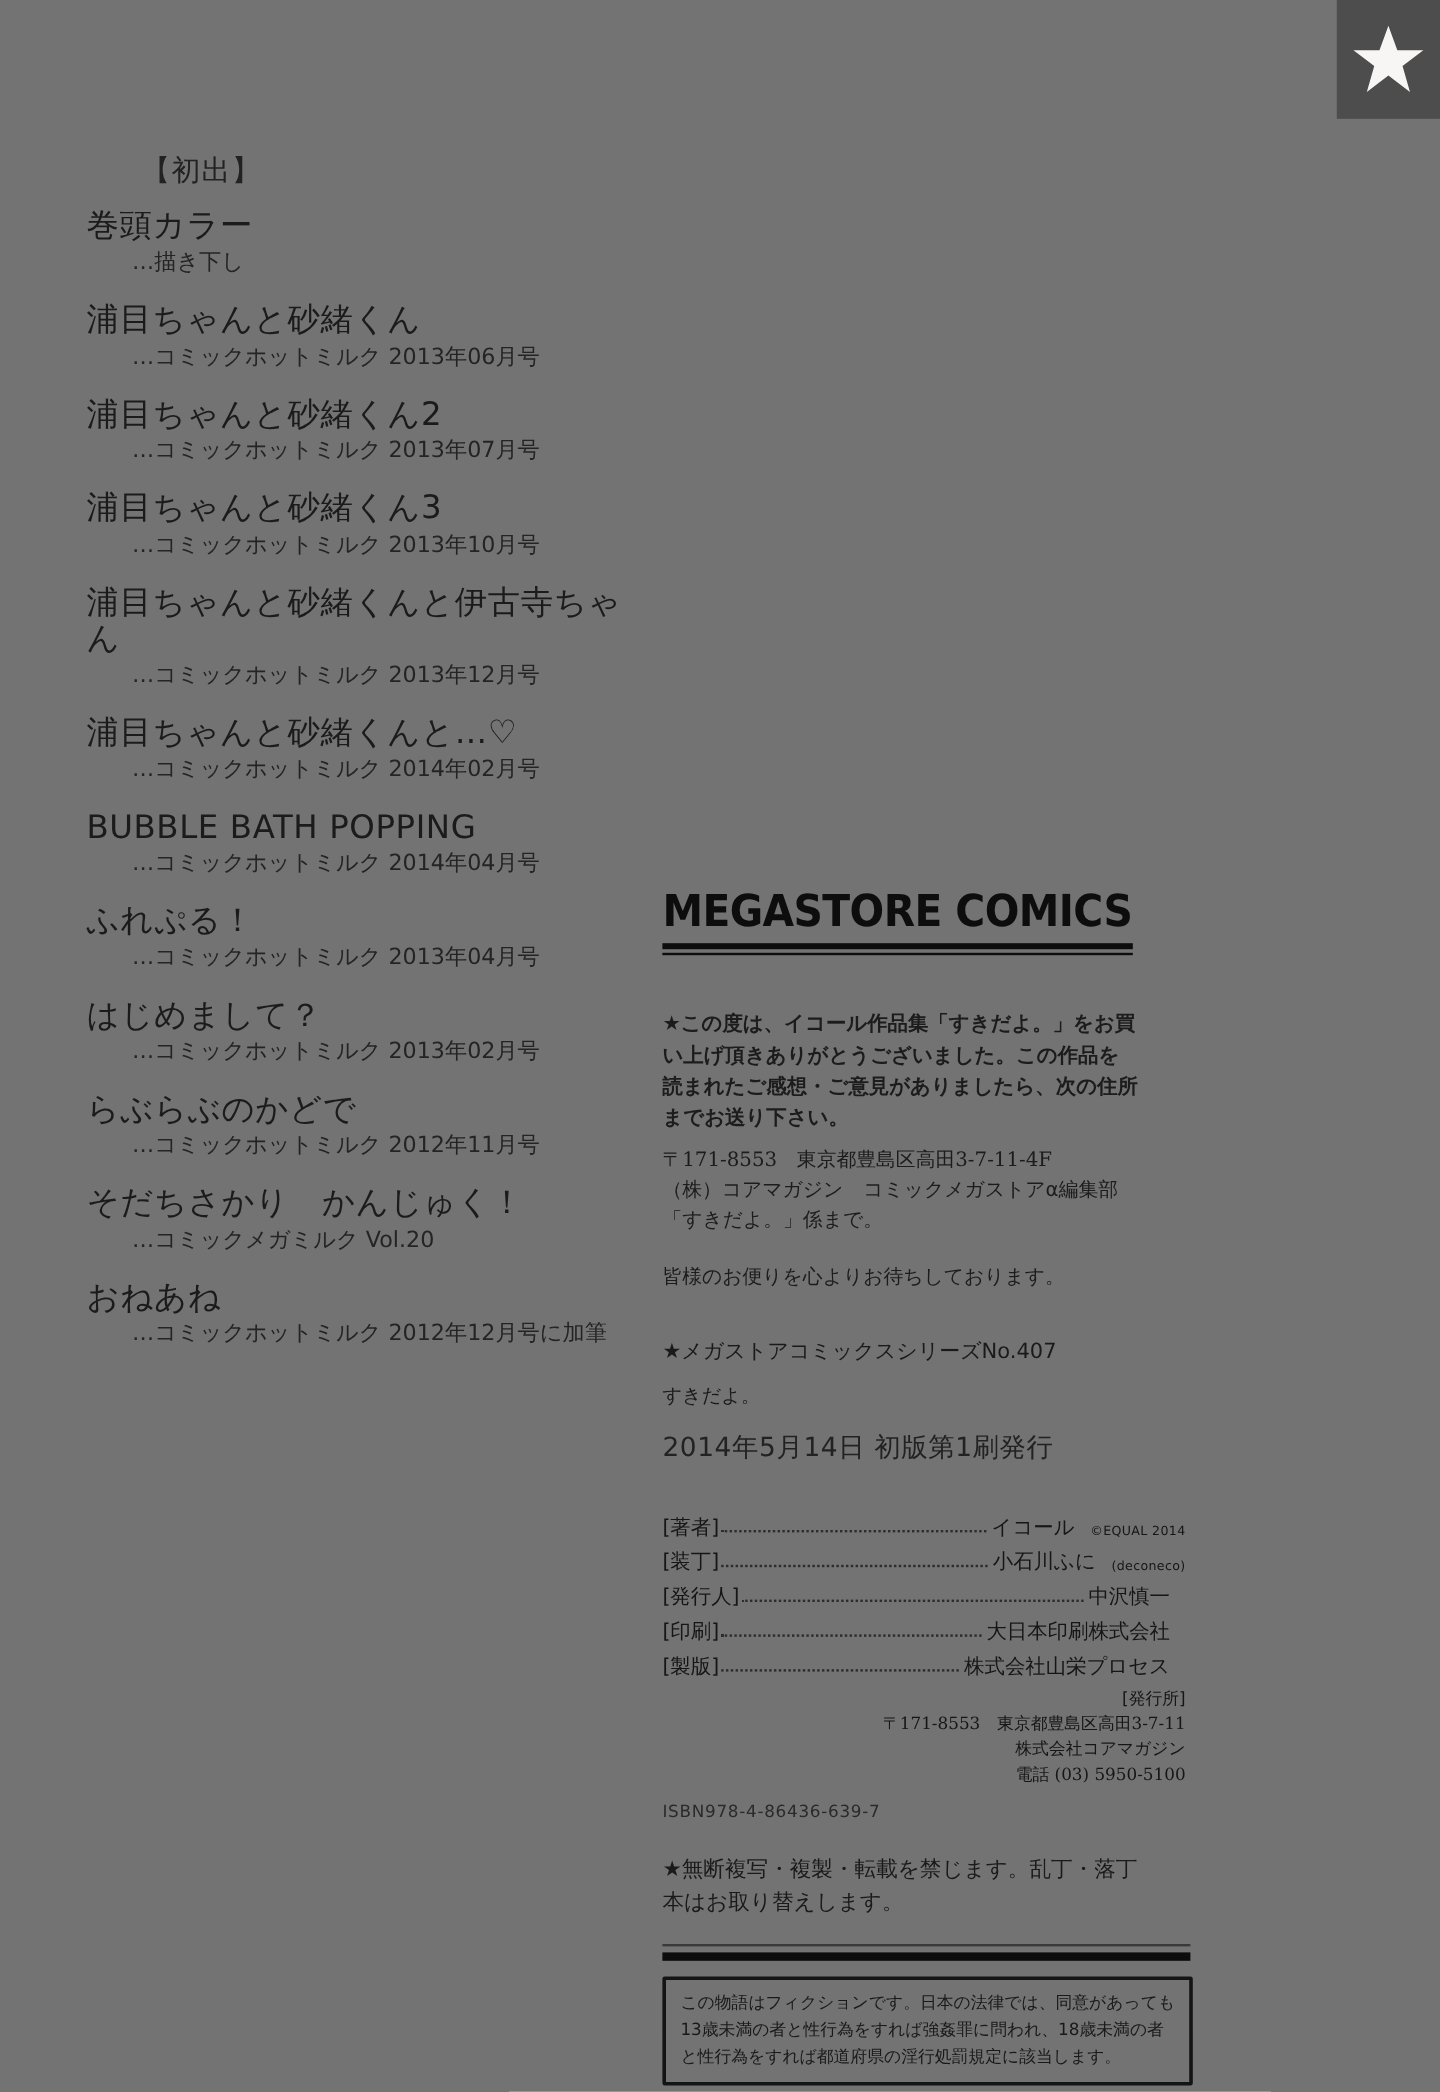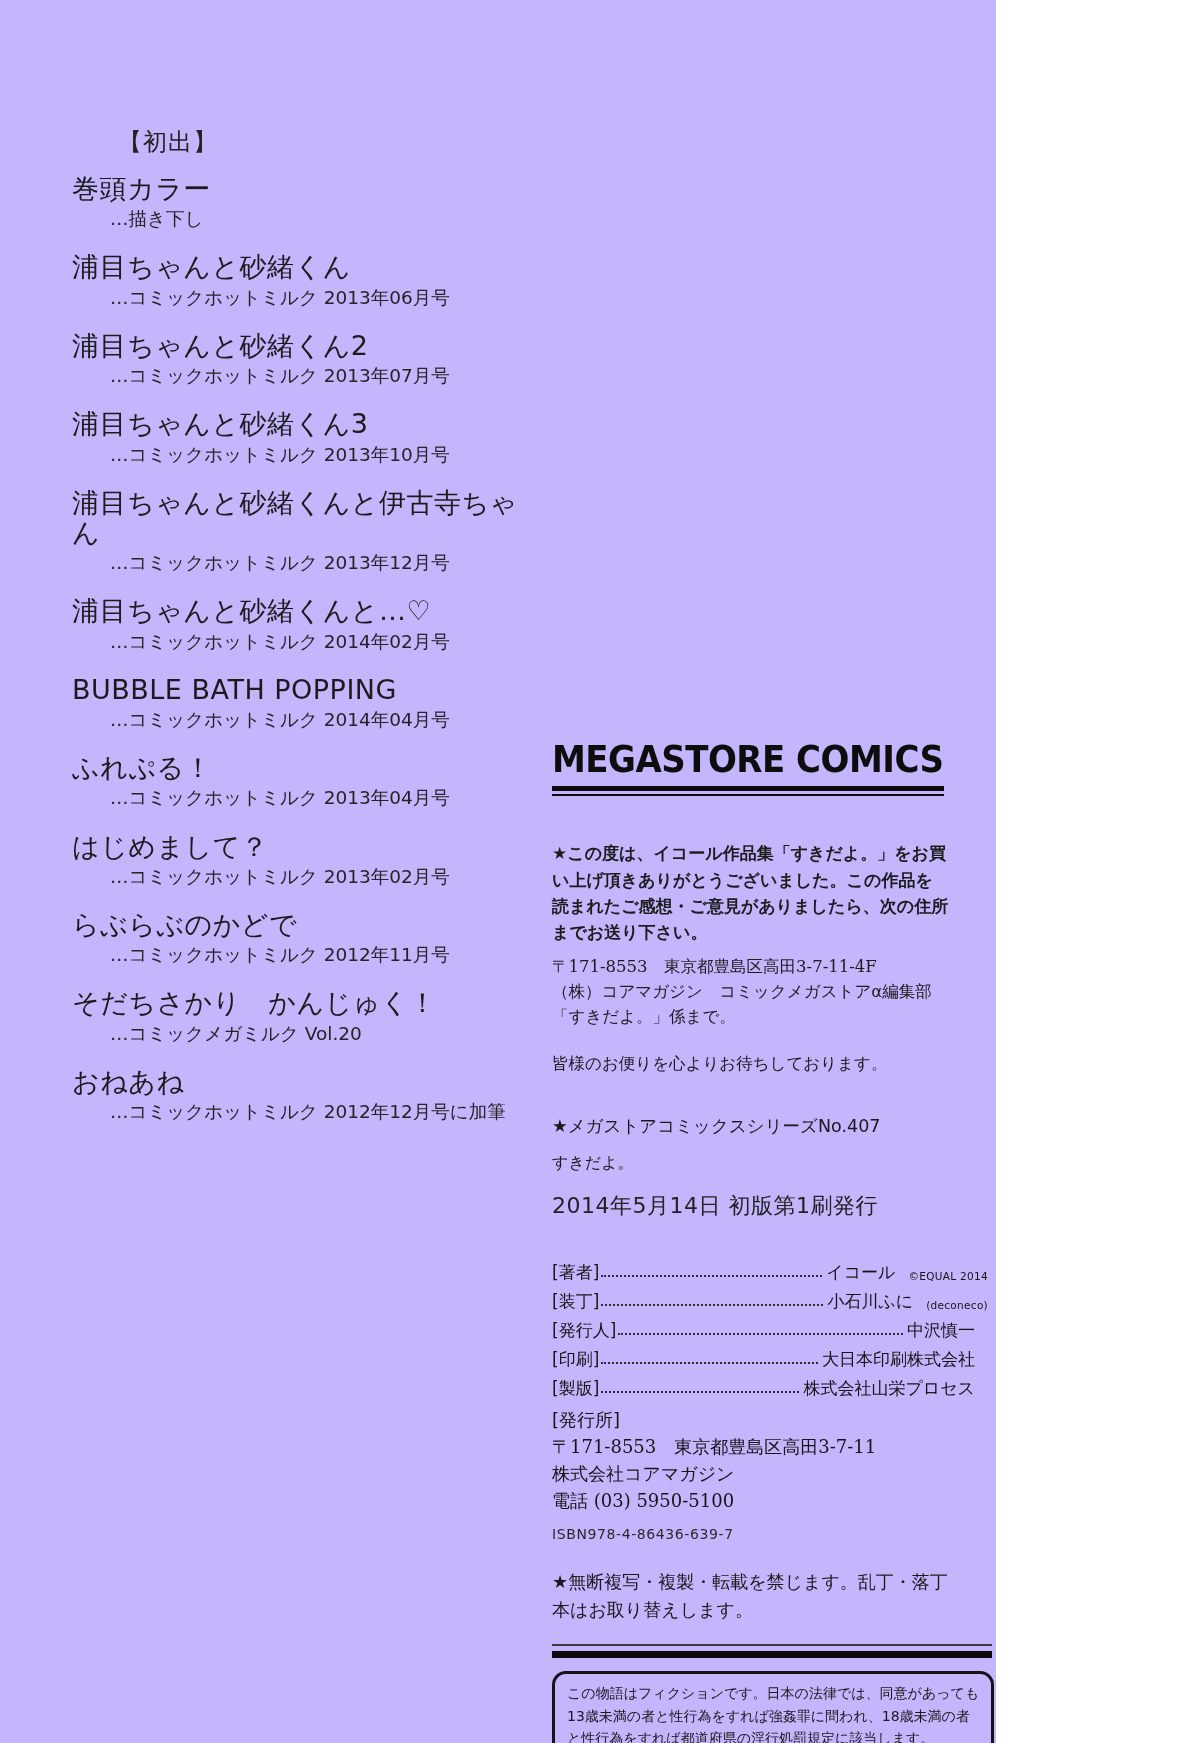--- a/index.html
+++ b/index.html
@@ -3,22 +3,22 @@
 <meta charset="utf-8">
 <style>
   html,body { margin:0; padding:0; }
   body {
     background:#ffffff;
     font-family:"DejaVu Sans", sans-serif;
     color:#1d1d1d;
   }
   .page {
     position:relative;
-    width:996px; height:1743px;
-    background:#c4b5fd;
+    width:1200px; height:1743px;
+    background:#737373;
     overflow:hidden;
   }
 
   
   .corner-block {
     position:absolute; top:0; left:1114px;
     width:86px; height:99px;
     background:#4d4d4d;
     display:flex; align-items:center; justify-content:center;
   }
@@ -68,32 +68,32 @@
   .credit-leader {
     flex:1 1 auto; border-bottom:2px dotted #2c2c2c;
     margin:0 4px 7px 2px; min-width:20px;
   }
   .credit-value { white-space:nowrap; color:#161616; }
   .credit-note {
     white-space:nowrap; font-size:10.5px; color:#161616;
     padding-bottom:2px; margin-left:13px; letter-spacing:0.3px;
   }
 
-  .publisher { margin-top:6px; font-size:18px; line-height:1.5; color:#161616; }
+  .publisher { margin-top:6px; font-size:14px; line-height:1.5; color:#161616;text-align:right; }
   .serif-line { font-family:"DejaVu Serif", serif; }
   .isbn { margin-top:12px; font-size:14px; letter-spacing:0.6px; color:#2a2a2a; }
 
   .notice { margin-top:26px; font-size:18px; line-height:1.55; color:#1a1a1a; }
 
   .bottom-rule-thin  { width:440px; height:2px; background:#3a3a3a; margin-top:20px; }
   .bottom-rule-thick { width:440px; height:7px; background:#0c0c0c; margin-top:5px; }
 
   .disclaimer-box {
     margin-top:13px; width:414px;
-    border:3px solid #141414; border-radius:14px;
+    border:3px solid #141414; border-radius:2px;
     padding:8px 10px 9px 12px;
     font-size:14px; line-height:1.62; color:#191919;
     background:transparent;
   }
 </style>
 </head>
 <body>
 
 <div class="page">
 

